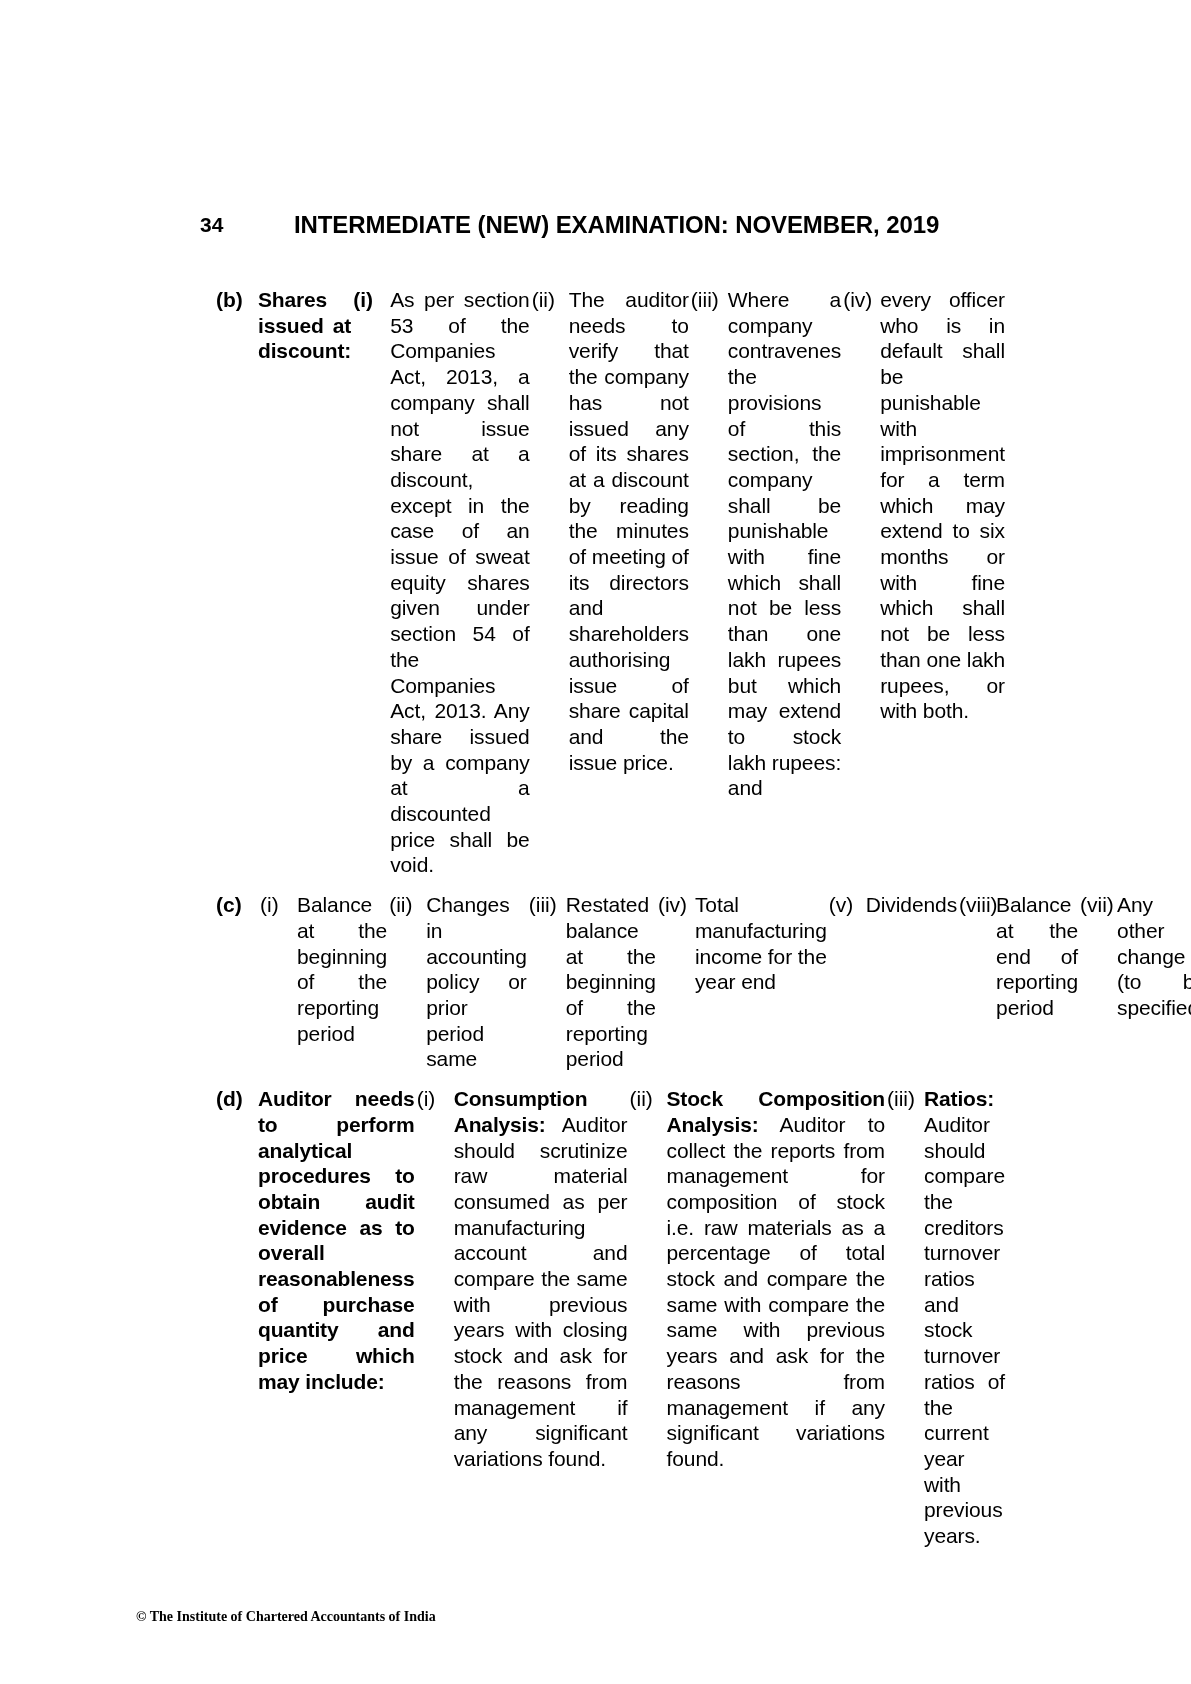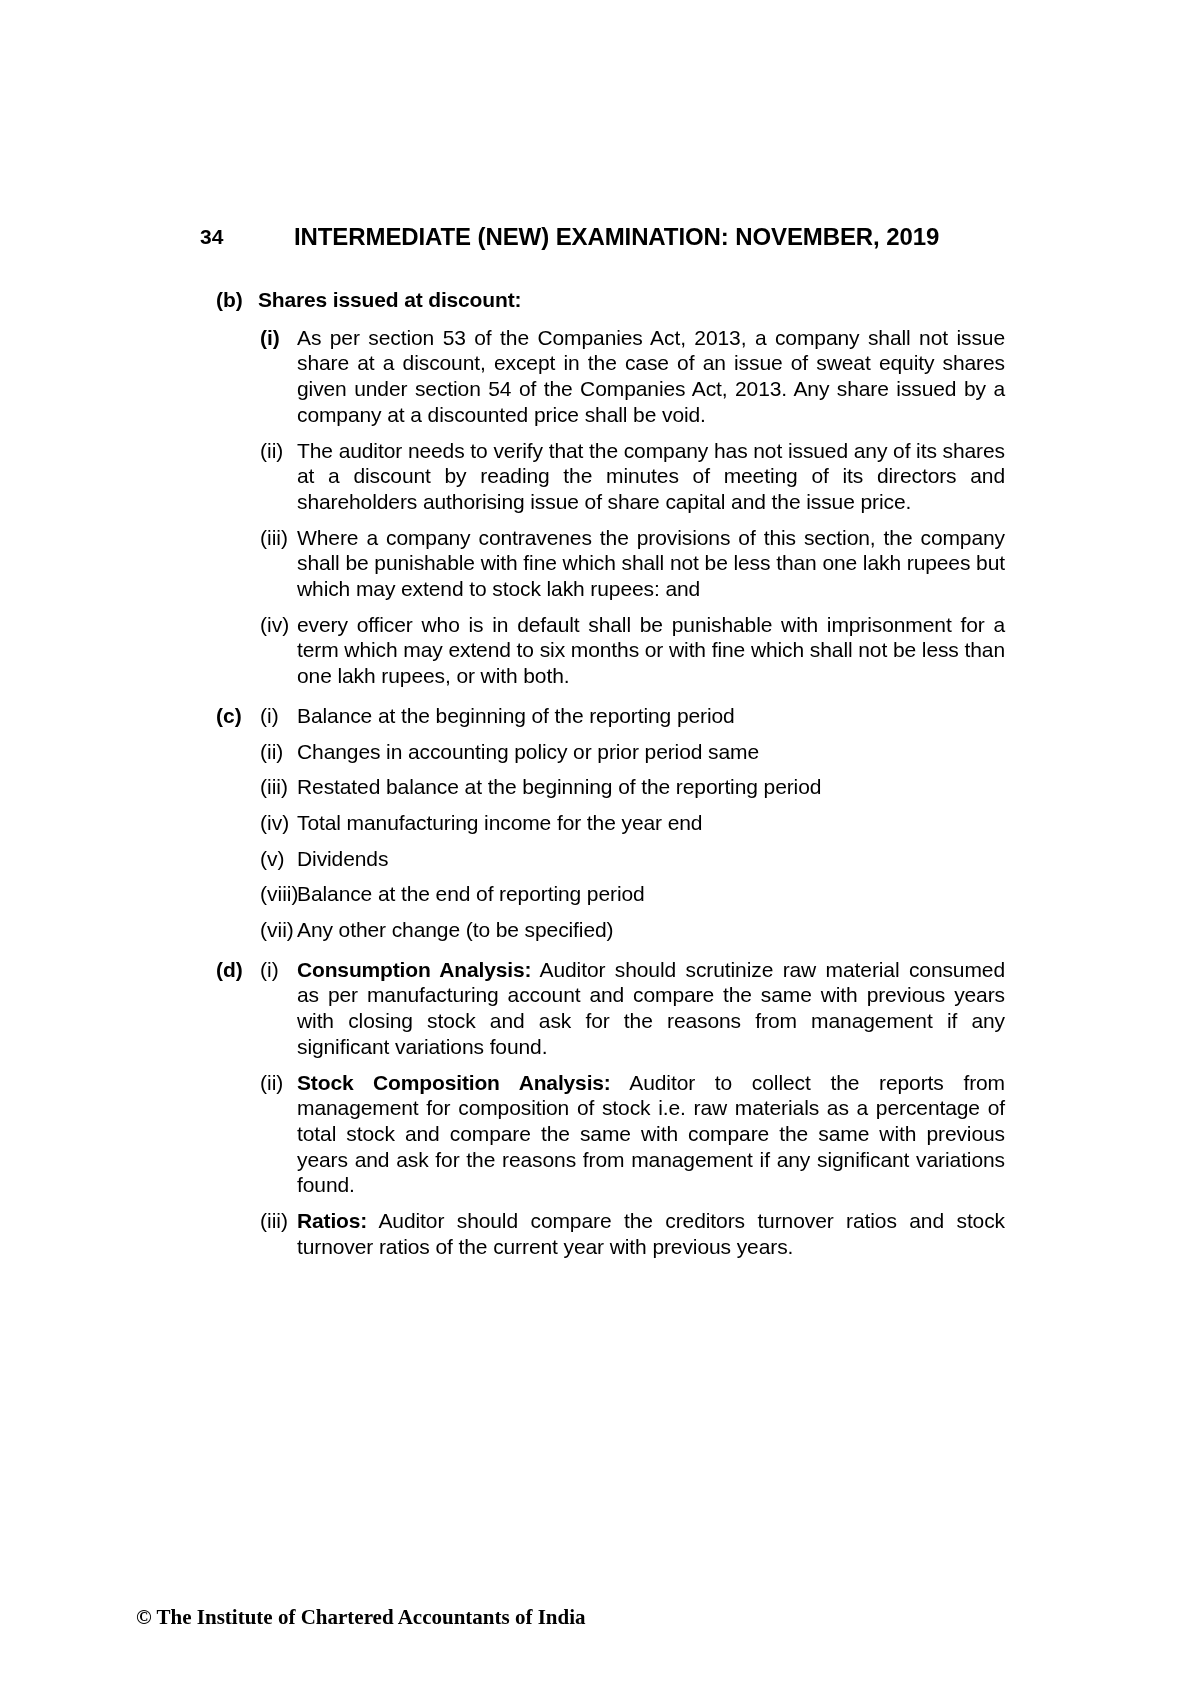--- a/index.html
+++ b/index.html
@@ -7,21 +7,21 @@
     width: 1191px;
     height: 1684px;
     background: #ffffff;
     color: #000000;
     position: relative;
     font-family: "Liberation Sans", sans-serif;
     overflow: hidden;
   }
 
   
-  .header { position: absolute; top: 224px; left: 0; width: 100%; height: 26px; text-align: center; }
+  .header { position: absolute; top: 212px; left: 0; width: 100%; height: 26px; text-align: center; }
   .page-num {
     position: absolute; left: 200px; top: 0;
     font-size: 21px; line-height: 26px; font-weight: bold;
   }
   .header-title {
     position: absolute; left: 294px; top: 0;
     font-size: 24px; line-height: 26px; font-weight: bold;
     letter-spacing: -0.1px; white-space: nowrap;
   }
 
@@ -31,42 +31,42 @@
     width: 789px;
     font-size: 21px; line-height: 25.7px;
     display: flex; flex-direction: column;
   }
   .section { display: flex; flex-direction: row; }
   .section.gap-top { margin-top: 4px; }
   .sec-label {
     width: 42px; flex: none;
     font-weight: bold;
   }
-  .sec-body { flex: 1; min-width: 0; display: flex; flex-direction: column; }
+  .sec-body { flex: 1; min-width: 0; display: flex; flex-direction: row; }
   .sec-heading {
     font-weight: bold;
     text-align: justify;
     letter-spacing: -0.15px;
     margin: 0 0 12px 0;
   }
   .item { display: flex; flex-direction: row; margin: 0 0 10px 0; }
   .item-label { width: 39px; flex: none; padding-left: 2px; box-sizing: border-box; }
   .item-label.bold { font-weight: bold; }
   .item-text {
     flex: 1; min-width: 0;
     text-align: justify;
     letter-spacing: -0.1px;
   }
   .item-text b { letter-spacing: -0.15px; }
 
   
   .footer {
     position: absolute; left: 136px; top: 1604px;
     font-family: "Liberation Serif", serif;
-    font-size: 21px; line-height: 26px; font-weight: bold;
+    font-size: 14px; line-height: 26px; font-weight: bold;
     white-space: nowrap;
   }
 </style>
 </head>
 <body>
 
 <div class="header">
   <div class="page-num">34</div>
   <div class="header-title">INTERMEDIATE (NEW) EXAMINATION: NOVEMBER, 2019</div>
 </div>
@@ -126,20 +126,21 @@
       <div class="item">
         <div class="item-label">(vii)</div>
         <div class="item-text">Any other change (to be specified)</div>
       </div>
     </div>
   </div>
 
   <div class="section gap-top">
     <div class="sec-label">(d)</div>
     <div class="sec-body">
+      <div class="sec-heading">Auditor needs to perform analytical procedures to obtain audit evidence as to overall reasonableness of purchase quantity and price which may include:</div>
       <div class="item">
         <div class="item-label">(i)</div>
         <div class="item-text"><b>Consumption Analysis:</b> <span>Auditor should scrutinize raw material consumed as per manufacturing account and compare the same with previous years with closing stock and ask for the reasons from management if any significant variations found.</span></div>
       </div>
       <div class="item">
         <div class="item-label">(ii)</div>
         <div class="item-text"><b>Stock Composition Analysis:</b> <span>Auditor to collect the reports from management for composition of stock i.e. raw materials as a percentage of total stock and compare the same with compare the same with previous years and ask for the reasons from management if any significant variations found.</span></div>
       </div>
       <div class="item">
         <div class="item-label">(iii)</div>

